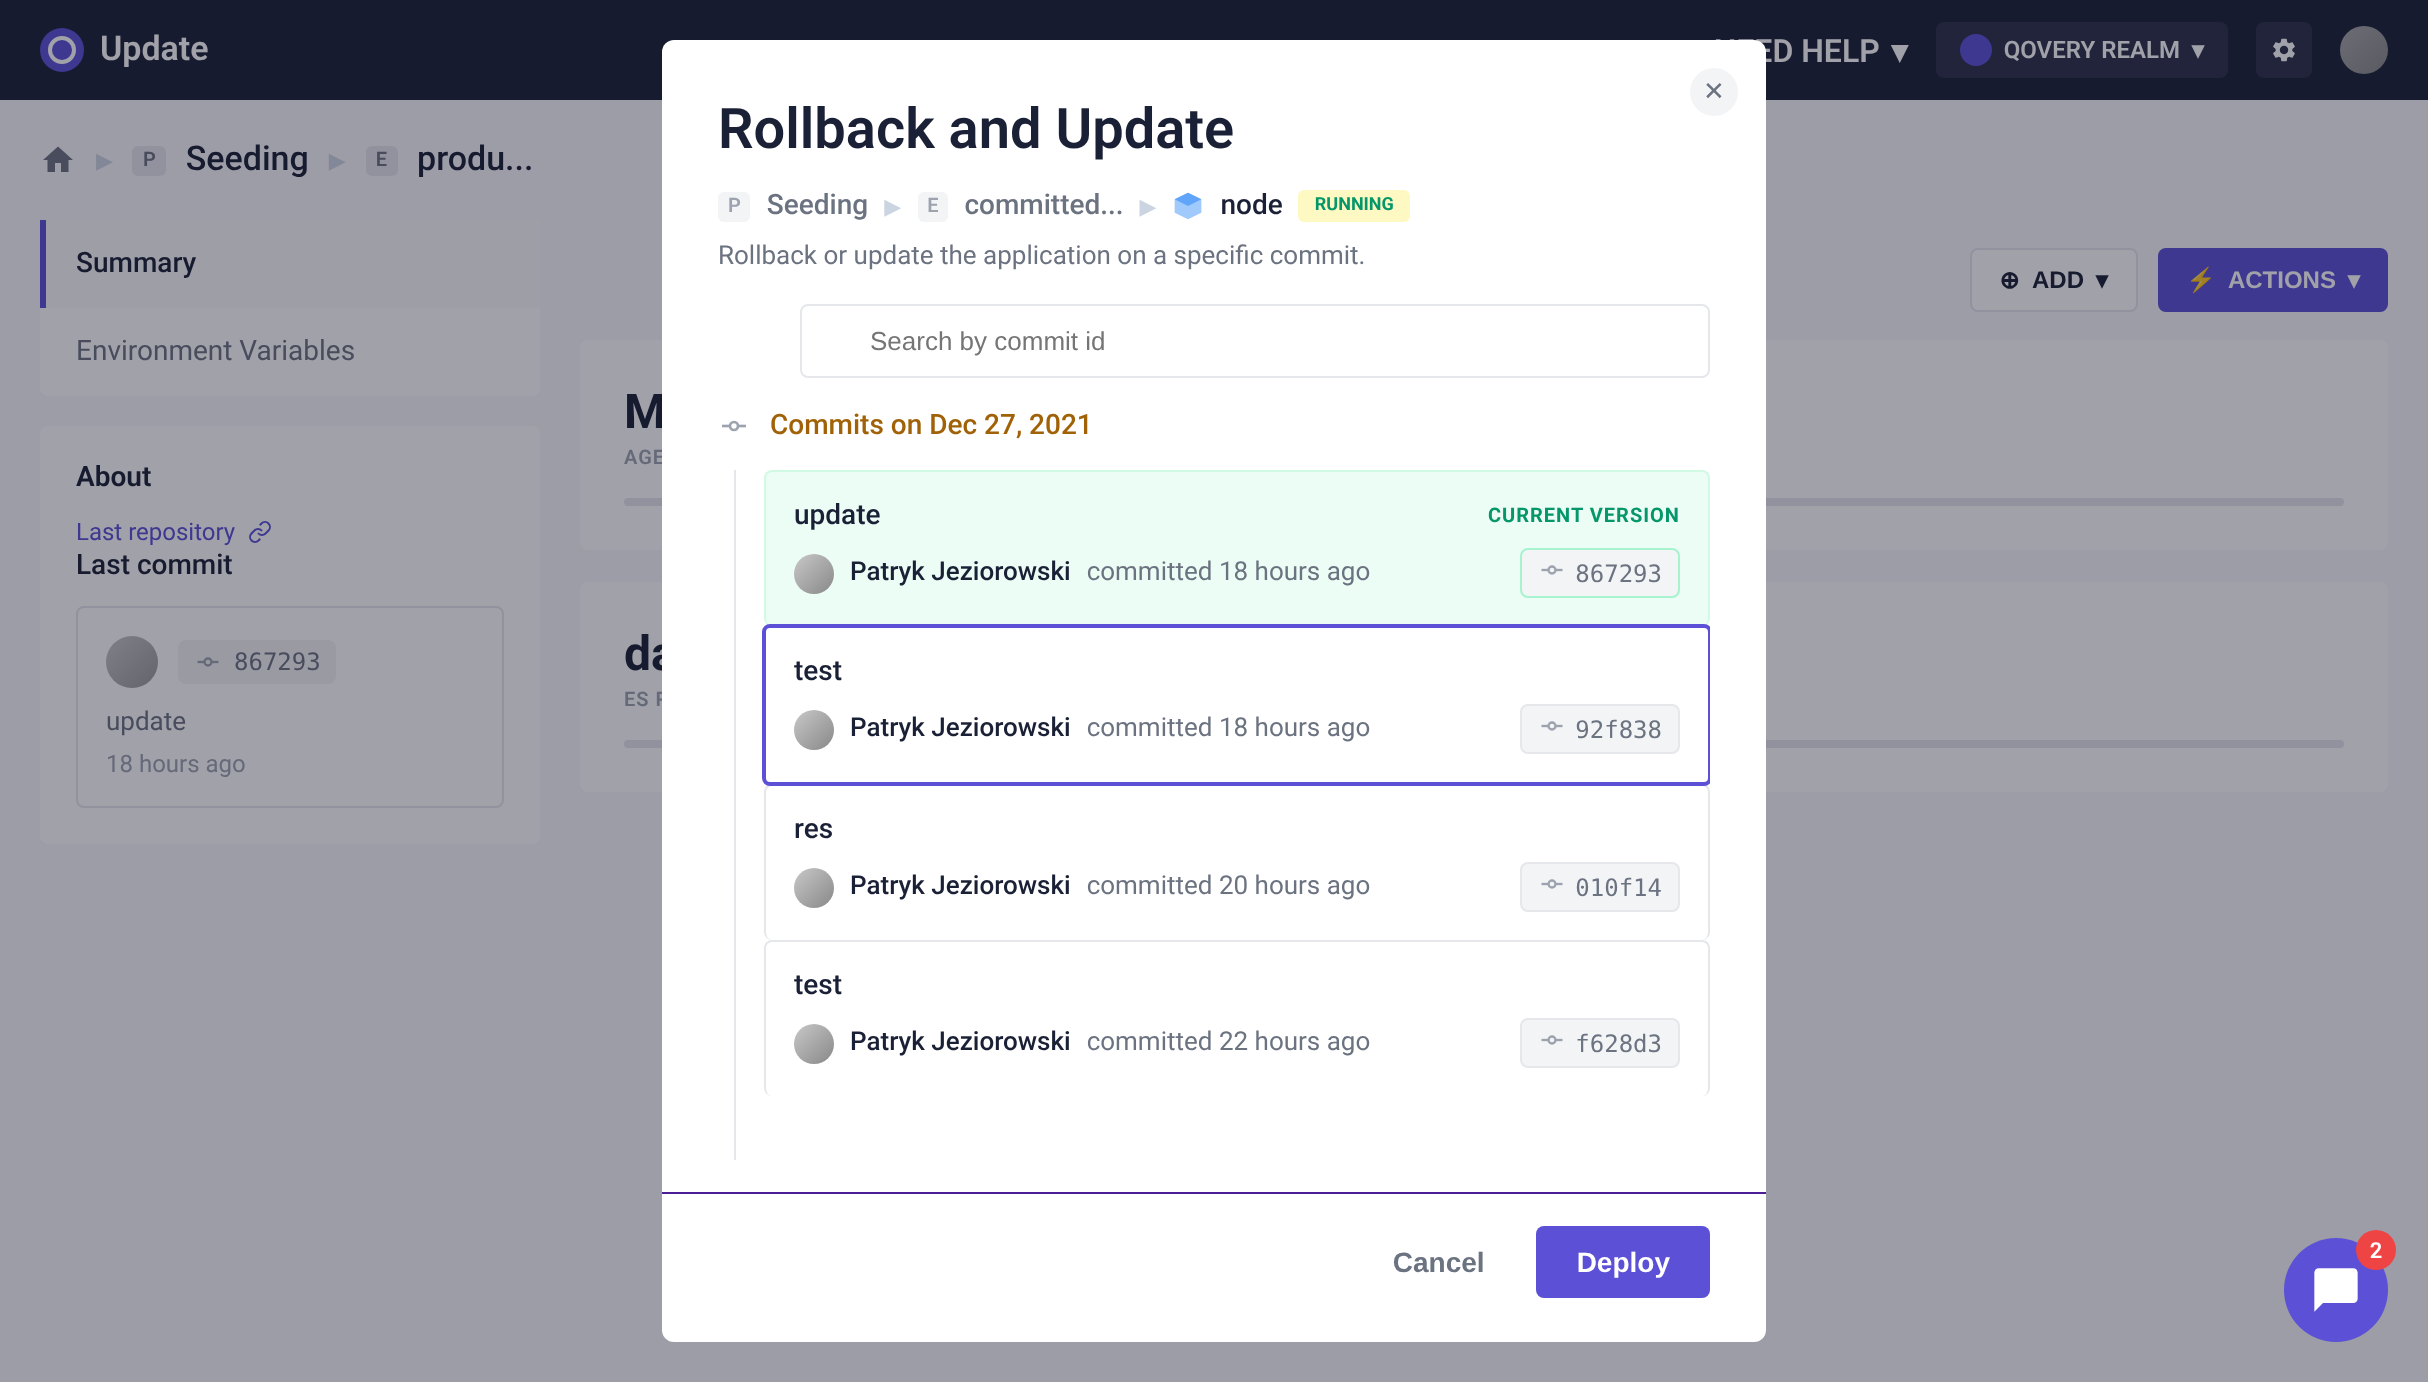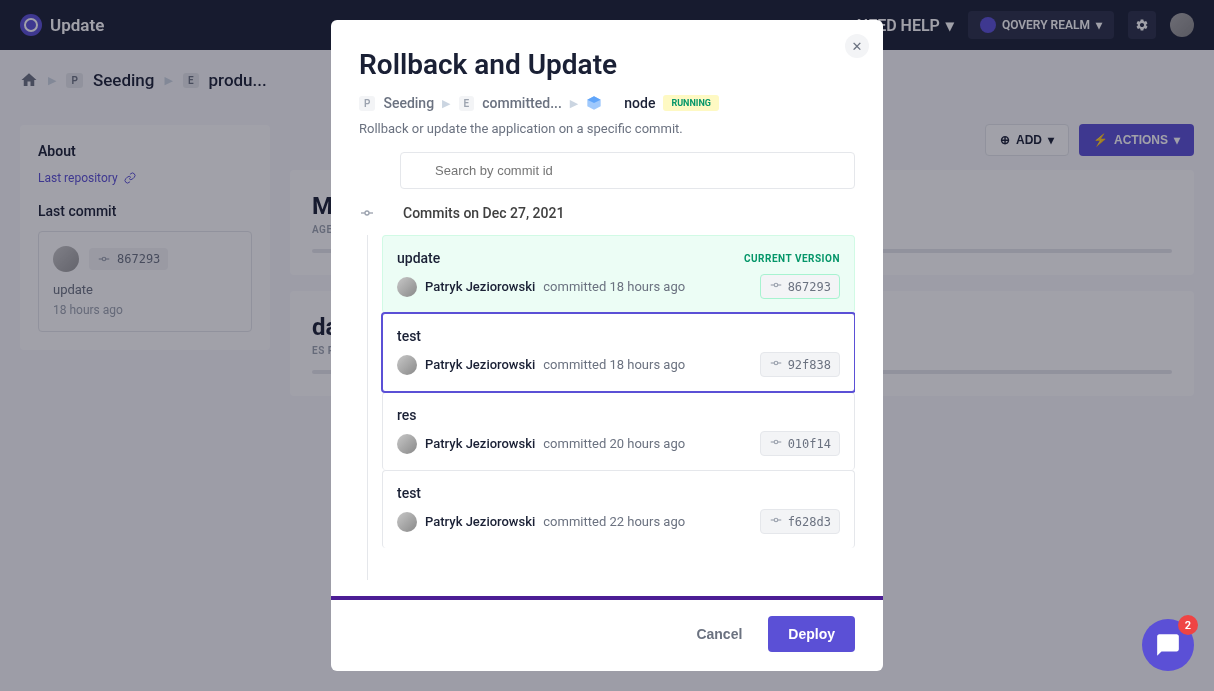--- a/index.html
+++ b/index.html
@@ -27,21 +27,21 @@
 .bc-link { color: #1a2035; font-weight: 500; font-size: 17px; }
 
 
 .sidebar { width: 250px; background: white; border-radius: 4px; }
 .sidebar-item { padding: 14px 18px; cursor: pointer; color: #6b7280; }
 .sidebar-item.active { border-left: 3px solid #5b50d6; background: #fafafc; color: #1a2035; font-weight: 500; padding-left: 15px; }
 
 .panel { background: white; border-radius: 4px; padding: 18px; margin-top: 15px; }
 .panel-title { font-size: 14px; font-weight: 600; margin-bottom: 12px; }
 .repo-link { color: #5b50d6; font-size: 12px; display: flex; align-items: center; gap: 6px; cursor: pointer; }
-.last-commit { margin-top: 18px; }
+.last-commit { margin-top: 2px; }
 .commit-card { border: 1px solid #e5e7eb; border-radius: 4px; padding: 14px; margin-top: 10px; }
 .commit-card-top { display: flex; align-items: center; gap: 10px; }
 .avatar-sm { width: 26px; height: 26px; border-radius: 50%; background: linear-gradient(135deg, #c8c8c8, #999); }
 .sha-pill { background: #f3f4f6; border-radius: 4px; padding: 4px 8px; font-family: monospace; font-size: 12px; color: #6b7280; display: flex; align-items: center; gap: 6px; }
 .commit-msg { color: #6b7280; font-size: 13px; margin-top: 10px; }
 .commit-time { color: #9ca3af; font-size: 12px; margin-top: 6px; }
 
 
 .content { flex: 1; }
 .content-header { display: flex; justify-content: flex-end; gap: 10px; padding: 14px 0; }
@@ -63,38 +63,38 @@
 .modal-bc-badge { background: #f3f4f6; color: #9ca3af; font-size: 10px; font-weight: 600; padding: 2px 5px; border-radius: 3px; }
 .modal-bc-text { color: #6b7280; font-weight: 500; }
 .app-icon { width: 16px; height: 16px; }
 .status-run { background: #fef9c3; color: #059669; font-size: 9px; font-weight: 700; padding: 3px 8px; border-radius: 3px; }
 .modal-desc { color: #6b7280; font-size: 13px; margin-top: 10px; }
 .modal-search { margin: 16px 28px 0 28px; padding-left: 41px; }
 .search-input { width: 100%; padding: 10px 12px 10px 34px; border: 1px solid #e5e7eb; border-radius: 4px; font-size: 13px; background: white; position: relative; }
 .search-wrap { position: relative; }
 .search-icon-pos { position: absolute; left: 10px; top: 50%; transform: translateY(-50%); color: #9ca3af; }
 .commits-section { padding: 16px 28px; }
-.commits-header { display: flex; align-items: center; gap: 28px; color: #404040; font-size: 14px; font-weight: 500; }
+.commits-header { display: flex; align-items: center; gap: 10px; color: #a16207; font-size: 14px; font-weight: 500; }
 .commits-list { margin-top: 14px; margin-left: 8px; border-left: 1px solid #e5e7eb; padding-left: 14px; max-height: 345px; overflow-y: auto; }
 .commit-item { border: 1px solid #e5e7eb; border-radius: 4px; padding: 14px; margin-bottom: 0; border-bottom: none; }
 .commit-item:last-child { border-bottom: 5px solid #84cc16; margin-top: 33px; }
 .commit-item.current { background: #ecfdf5; border-color: #d1fae5; }
 .commit-item.selected { border: 2px solid #5b50d6; background: white; margin: -1px; border-radius: 4px; margin-bottom: -1px; position: relative; z-index: 2;}
 .ci-top { display: flex; justify-content: space-between; align-items: center; }
 .ci-title { font-weight: 500; color: #1a2035; font-size: 14px; }
 .current-tag { color: #059669; font-size: 10px; font-weight: 700; letter-spacing: .5px; }
 .ci-meta { display: flex; align-items: center; gap: 8px; margin-top: 8px; justify-content: space-between; }
 .ci-meta-left { display: flex; align-items: center; gap: 8px; }
 .ci-author { font-weight: 500; font-size: 13px; }
 .ci-committed { color: #6b7280; font-size: 13px; }
 .ci-sha { background: #f3f4f6; border: 1px solid #e5e7eb; border-radius: 4px; padding: 3px 8px; font-family: monospace; font-size: 12px; color: #6b7280; display: flex; align-items: center; gap: 5px; }
 .ci-sha.current-sha { border-color: #a7f3d0; }
 .avatar-xs { width: 20px; height: 20px; border-radius: 50%; background: linear-gradient(135deg, #c8c8c8, #888); flex-shrink: 0; }
 
-.modal-footer { padding: 16px 28px 24px 28px; display: flex; justify-content: flex-end; gap: 10px; border-top: 4px solid #4c1d95; }
+.modal-footer { padding: 16px 28px 24px 28px; display: flex; justify-content: flex-end; gap: 10px; border-top: 1px solid #4c1d95; }
 .btn-cancel { background: none; color: #6b7280; font-weight: 600; padding: 10px 16px; border: none; cursor: pointer; font-size: 14px; }
 .btn-deploy { background: #5b50d6; color: white; font-weight: 600; padding: 10px 20px; border-radius: 4px; border: none; cursor: pointer; font-size: 14px; }
 
 
 .chat-bubble { position: fixed; bottom: 20px; right: 20px; width: 52px; height: 52px; background: #5b50d6; border-radius: 50%; display: flex; align-items: center; justify-content: center; cursor: pointer; }
 .chat-bubble svg { width: 26px; height: 26px; fill: white; }
 .chat-badge { position: absolute; top: -4px; right: -4px; width: 20px; height: 20px; background: #ef4444; border-radius: 50%; color: white; font-size: 11px; font-weight: 600; display: flex; align-items: center; justify-content: center; }
 
 .commit-icon { width: 14px; height: 14px; }
 </style>
@@ -135,20 +135,28 @@
   <span class="bc-badge">P</span>
   <span class="bc-link">Seeding</span>
   <span class="bc-chev">▶</span>
   <span class="bc-badge">E</span>
   <span class="bc-link">produ...</span>
 </div>
 
 <div class="main">
 
   <div style="width: 250px;">
+    <div class="sidebar">
+      <div class="sidebar-item active">
+        <span>Summary</span>
+      </div>
+      <div class="sidebar-item">
+        <span>Environment Variables</span>
+      </div>
+    </div>
 
     <div class="panel">
       <div class="panel-title">About</div>
       <a class="repo-link">
         <span>Last repository</span>
         <svg width="12" height="12" viewBox="0 0 24 24" fill="none" stroke="#5b50d6" stroke-width="2">
             <path d="M10 13a5 5 0 0 0 7.54.54l3-3a5 5 0 0 0-7.07-7.07l-1.72 1.71"></path>
             <path d="M14 11a5 5 0 0 0-7.54-.54l-3 3a5 5 0 0 0 7.07 7.07l1.71-1.71"></path>
           </svg>
       </a>
@@ -210,21 +218,21 @@
         <span class="modal-bc-badge">P</span>
         <span class="modal-bc-text">Seeding</span>
         <span class="bc-chev">▶</span>
         <span class="modal-bc-badge">E</span>
         <span class="modal-bc-text">committed...</span>
         <span class="bc-chev">▶</span>
         <svg class="app-icon" viewBox="0 0 24 24" fill="#60a5fa">
             <path d="M12 2L2 7v10l10 5 10-5V7l-10-5z" opacity="0.6"></path>
             <path d="M12 2L2 7l10 5 10-5-10-5z"></path>
           </svg>
-        <span class="modal-bc-text" style="color: #1a2035; margin-left: 14px;">node</span>
+        <span class="modal-bc-text" style="color: #1a2035;">node</span>
         <span class="status-run">RUNNING</span>
       </div>
       <div class="modal-desc">Rollback or update the application on a specific commit.</div>
     </div>
     <div class="modal-search">
       <div class="search-wrap">
         <span class="search-icon-pos">
           <svg width="14" height="14" viewBox="0 0 24 24" fill="none" stroke="#9ca3af" stroke-width="2">
               <circle cx="11" cy="11" r="8"></circle>
               <line x1="21" y1="21" x2="16.65" y2="16.65"></line>

